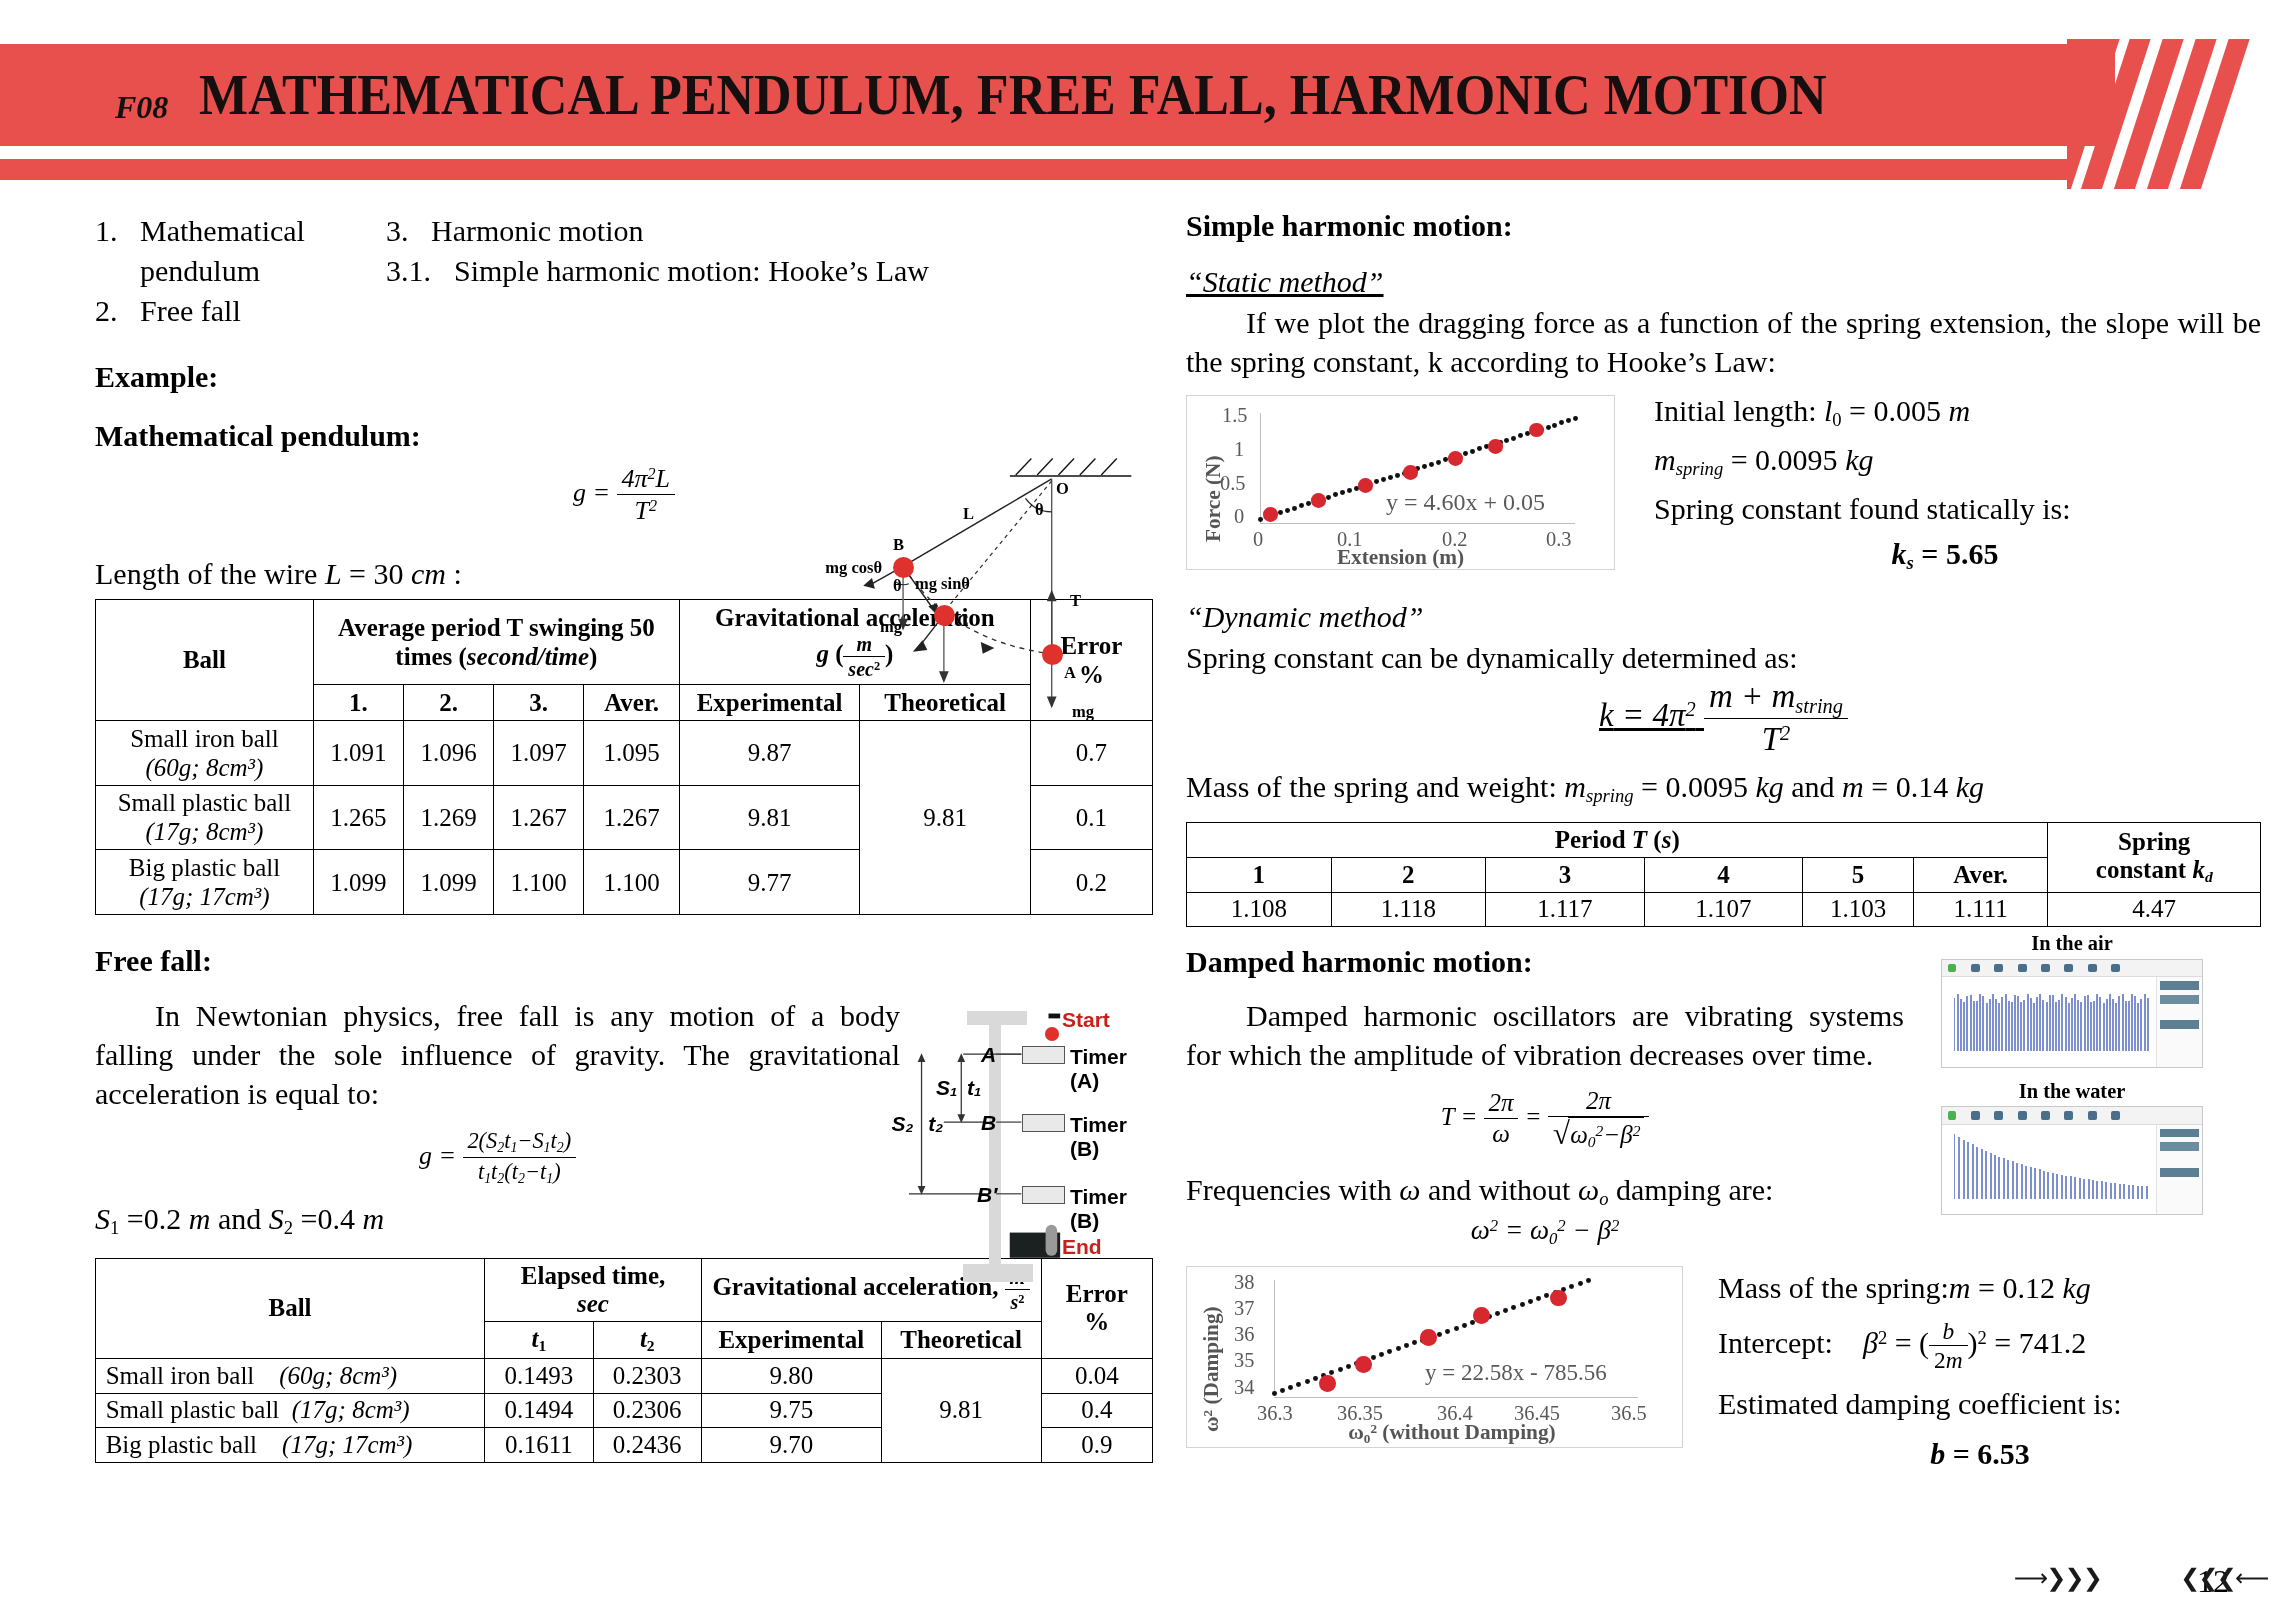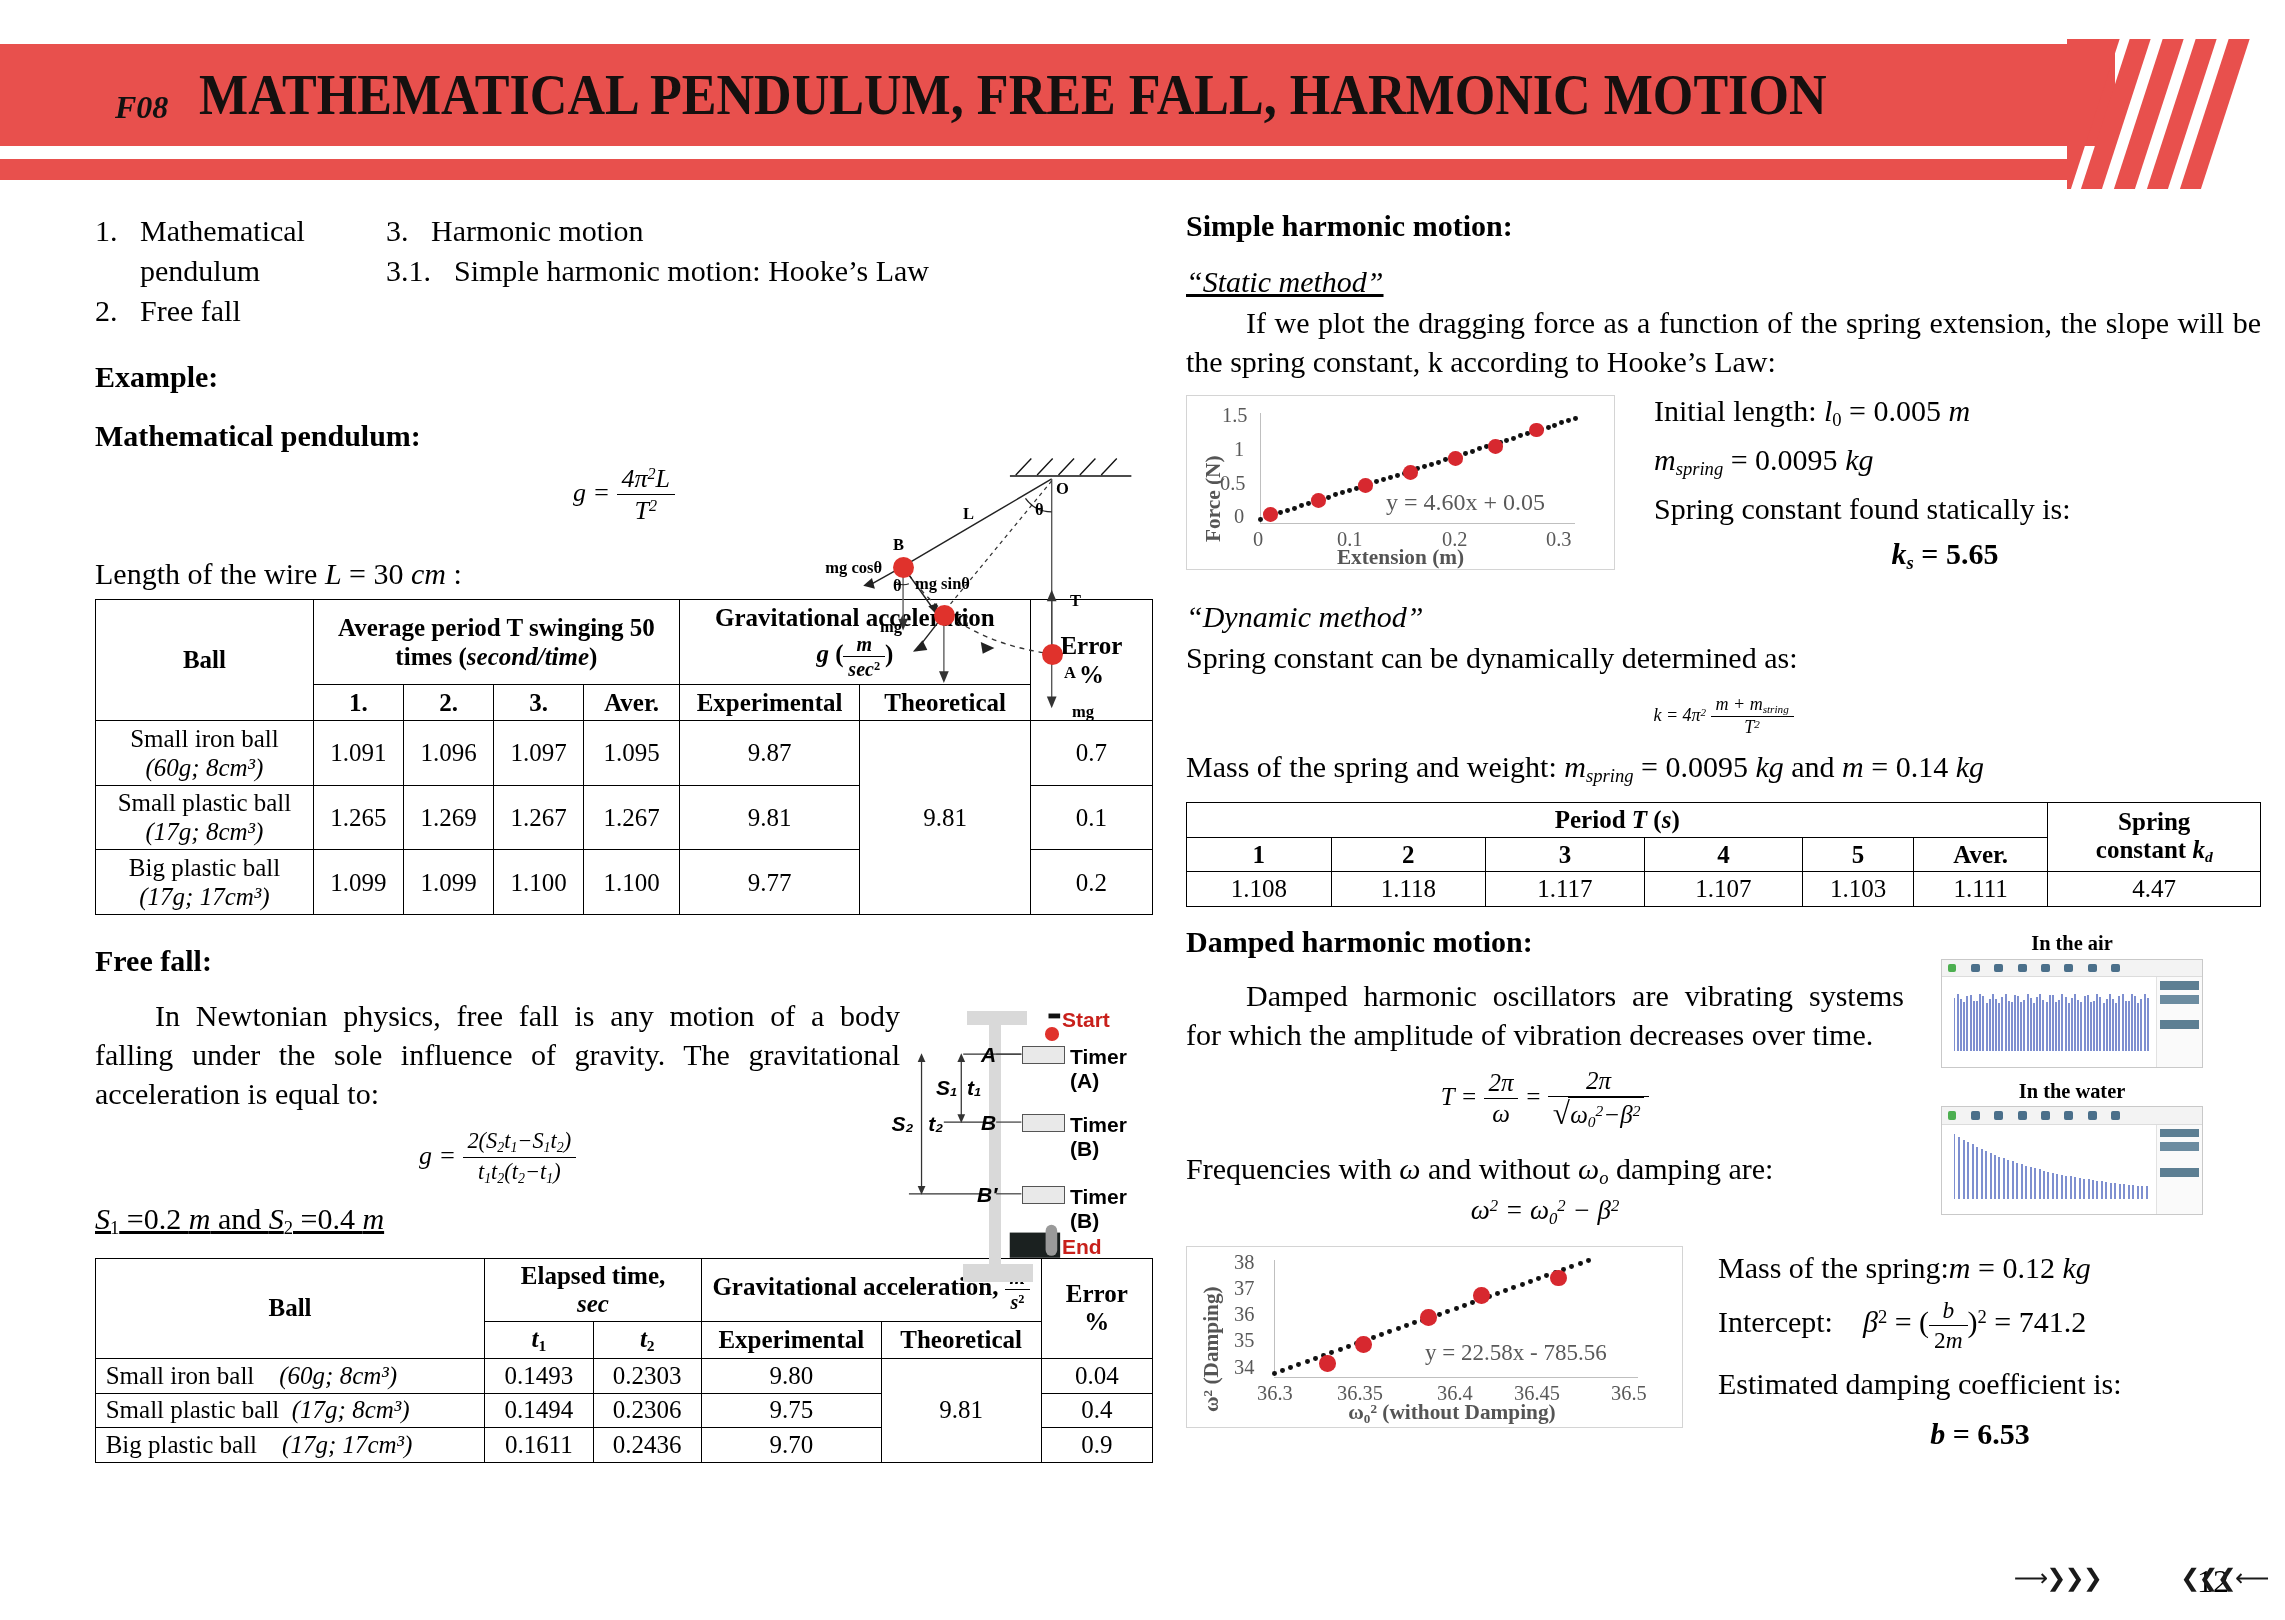--- a/index.html
+++ b/index.html
@@ -250,21 +250,21 @@
   <p class="tx just" style="margin-top:17.5px; width:805px; text-indent:60px;">In Newtonian physics, free fall is any motion of a body falling under the sole influence of gravity. The gravitational acceleration is equal to:</p>
 
   <div class="fml" style="margin-top:15.5px; width:805px;">
     <i class="v">g</i> =
     <span class="frac" style="font-size:0.86em">
       <span class="n">2(<i class="v">S</i><sub>2</sub><i class="v">t</i><sub>1</sub>−<i class="v">S</i><sub>1</sub><i class="v">t</i><sub>2</sub>)</span>
       <span class="d"><i class="v">t</i><sub>1</sub><i class="v">t</i><sub>2</sub>(<i class="v">t</i><sub>2</sub>−<i class="v">t</i><sub>1</sub>)</span>
     </span>
   </div>
 
-  <p class="tx" style="margin-top:11.6px;text-decoration:underline;">
+  <p class="tx" style="margin-top:11.6px;">
     <i class="v">S</i><sub>1</sub> =0.2 <i class="v">m</i> and <i class="v">S</i><sub>2</sub> =0.4 <i class="v">m</i>
   </p>
 
   <table class="dt" style="margin-top:17.5px;">
     <tbody>
         <tr>
       <th rowspan="2" style="width:378px;">Ball</th>
       <th colspan="2" style="width:199px;">
         Elapsed time,<br><i class="v">sec</i>
       </th>
@@ -520,21 +520,21 @@
     </p>
     <p class="tx" style="margin:7.8px 0 0 0;">Spring constant found statically is:</p>
     <p class="tx ctr b" style="margin:5.8px 0 0 0;">
       <i class="v"><b>k<sub>s</sub></b></i><b> = 5.65</b>
     </p>
   </div>
 
   <p class="tx ital" style="margin-top:21.3px;">“Dynamic method”</p>
   <p class="tx" style="margin-top:1.9px;">Spring constant can be dynamically determined as:</p>
 
-  <div class="fml" style="margin-top:17px; font-size:18px;">
+  <div class="fml" style="margin-top:0; font-size:33px;text-decoration:underline;">
     <i class="v">k</i> = 4π<sup>2</sup>
     <span class="frac"><span class="n"><i class="v">m</i> + <i class="v">m<sub>string</sub></i></span><span class="d"><i class="v">T</i><sup>2</sup></span></span>
   </div>
 
   <p class="tx" style="margin-top:7.8px;">
     Mass of the spring and weight: <i class="v">m<sub>spring</sub></i> = 0.0095 <i class="v">kg</i> and <i class="v">m</i> = 0.14 <i class="v">kg</i>
   </p>
 
   
   <table class="dt" style="margin-top:13.6px;">

